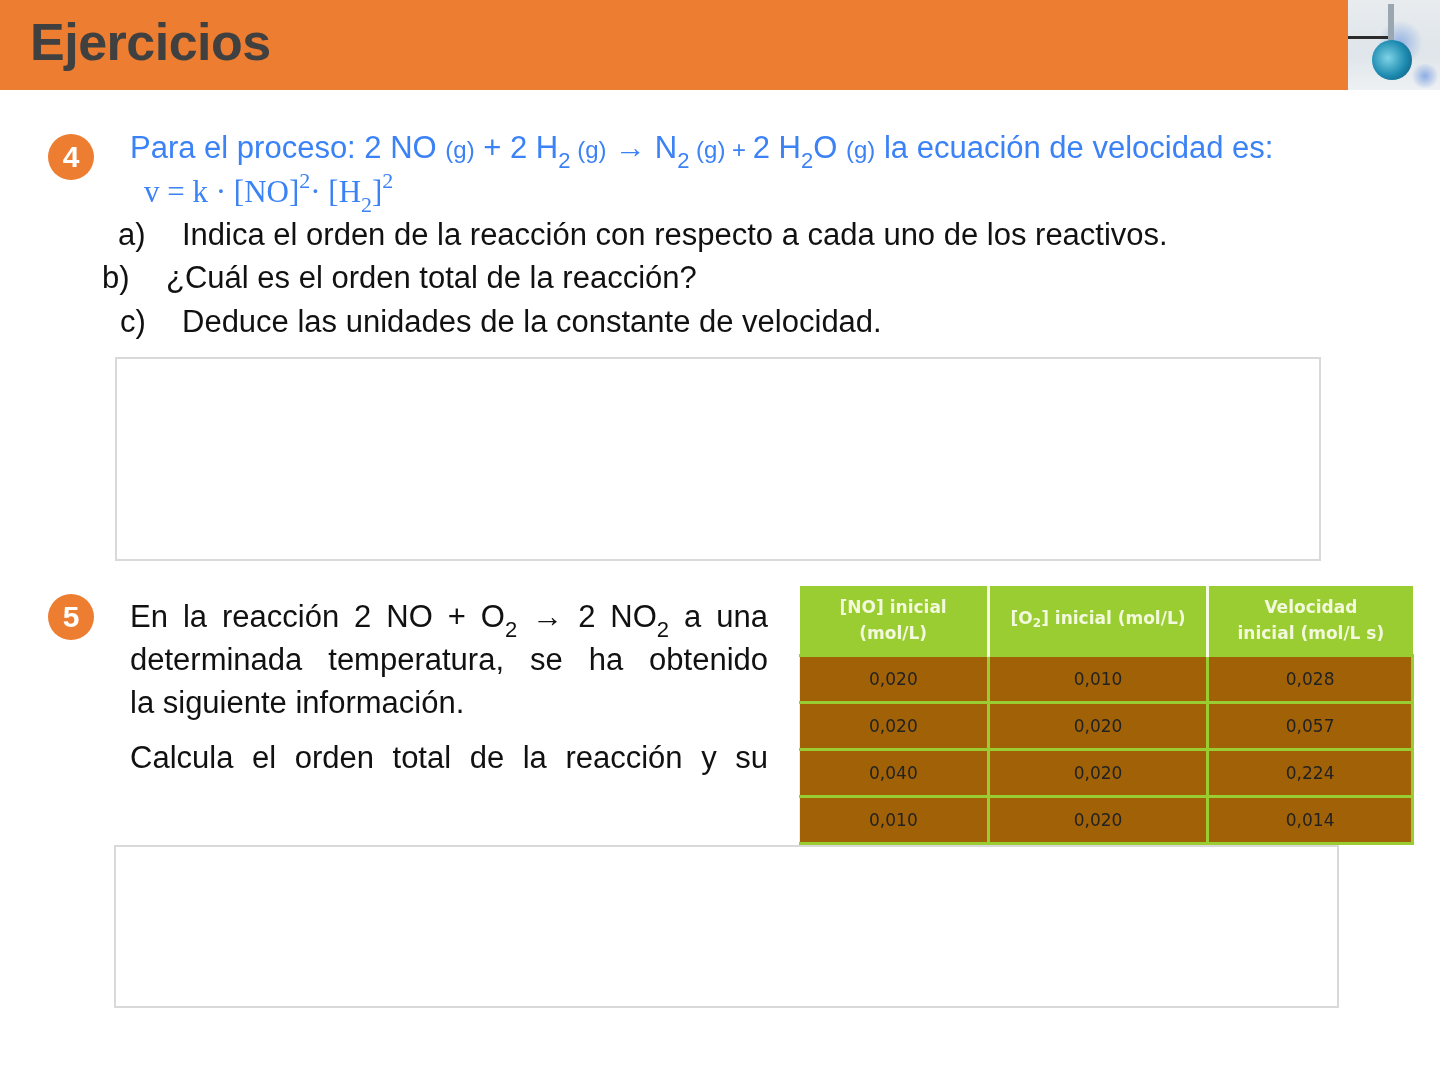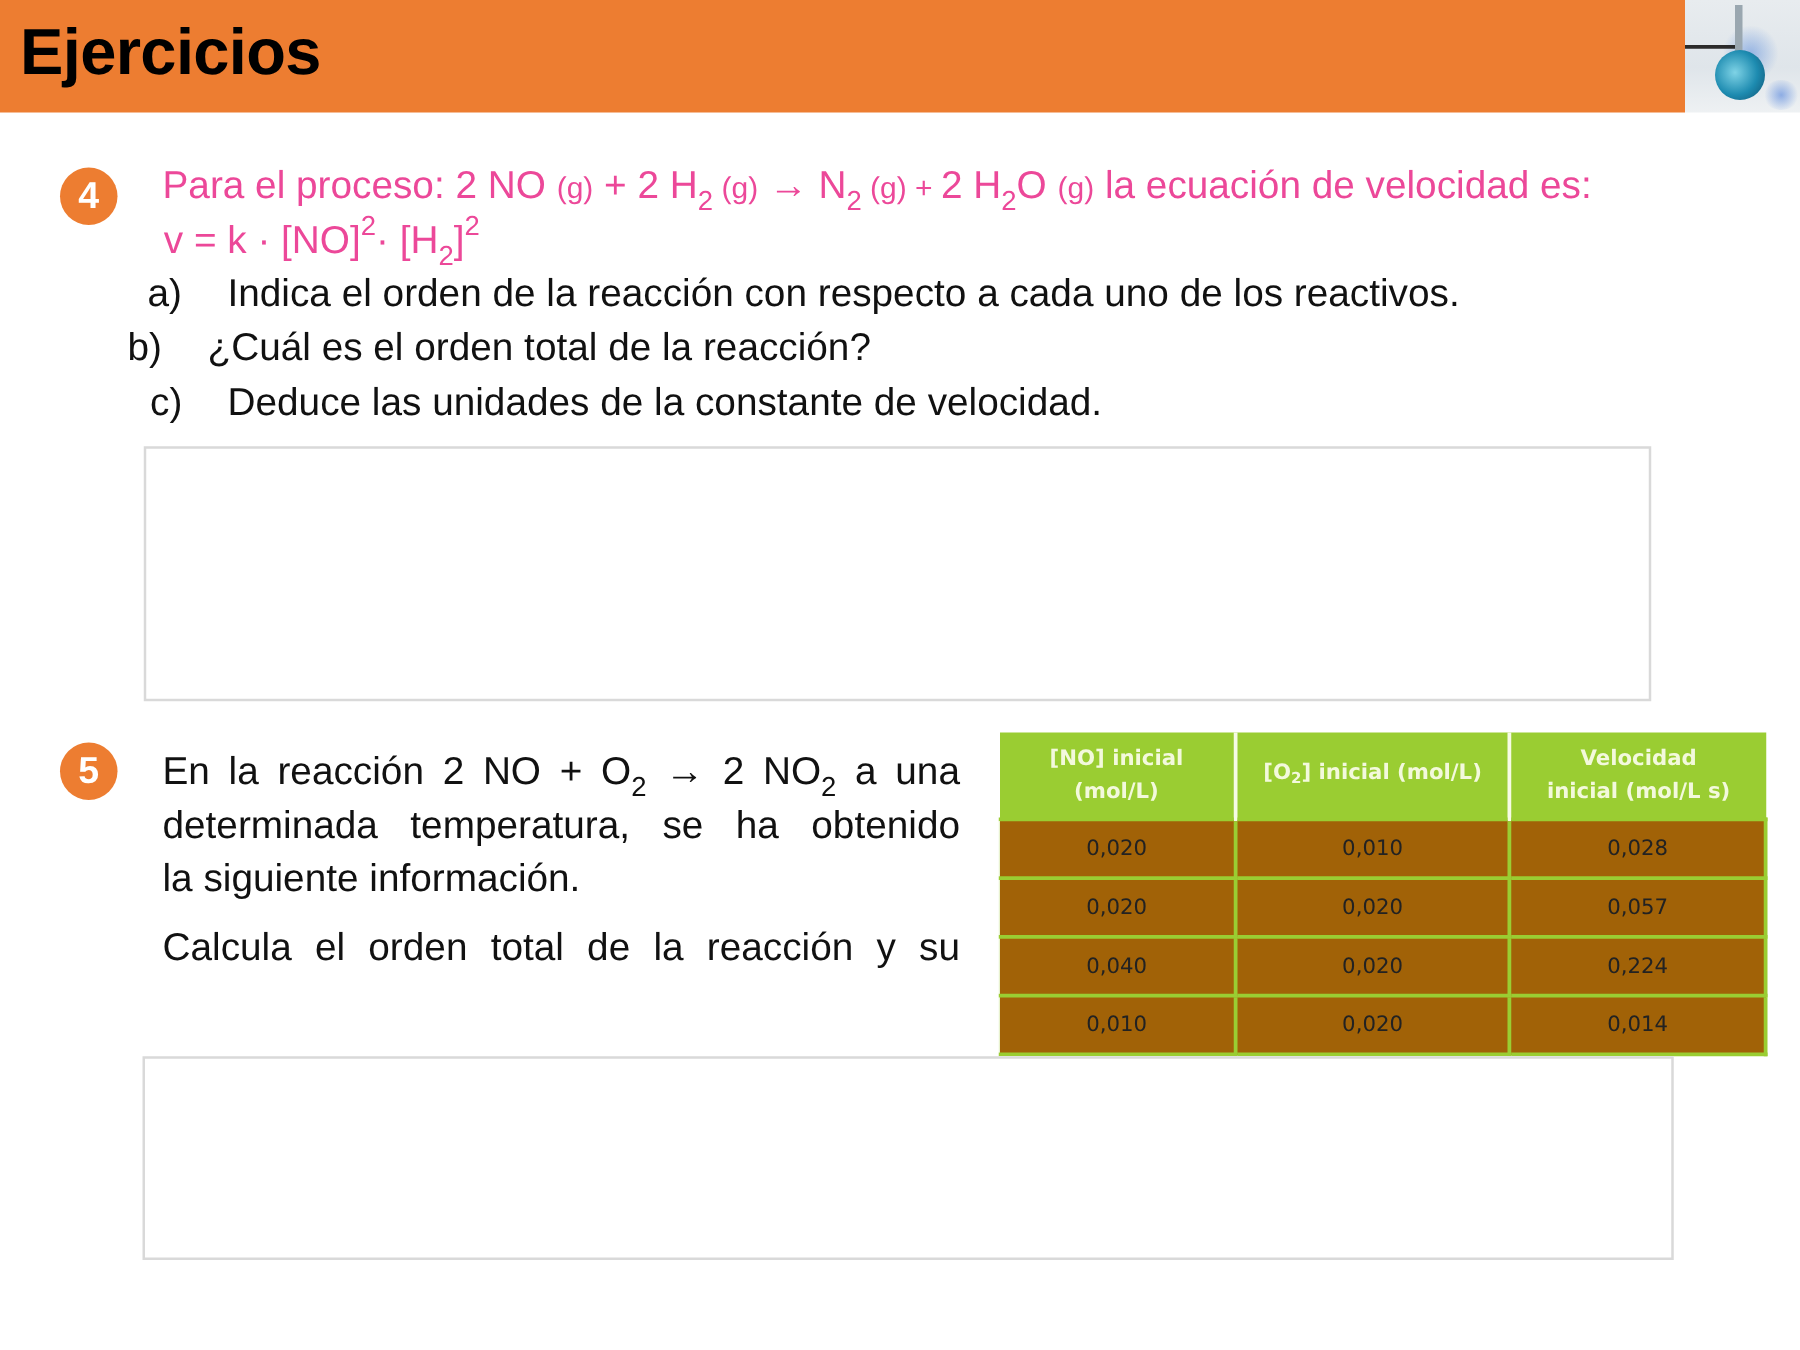--- a/index.html
+++ b/index.html
@@ -16,24 +16,24 @@
       color: #111111;
     }
     .header-bar {
       position: absolute;
       left: 0; top: 0;
       width: 1348px; height: 90px;
       background: #ed7d31;
     }
     .header-title {
       position: absolute;
-      left: 16px; top: 10px;
+      left: 30px; top: 10px;
       font-size: 52px;
       font-weight: bold;
-      color: #000000;
+      color: #404040;
       letter-spacing: -0.5px;
       line-height: 64px;
     }
     .header-image {
       position: absolute;
       left: 1348px; top: 0;
       width: 92px; height: 90px;
       background: linear-gradient(180deg, #e8ecef 0%, #dfe5ea 60%, #eef1f3 100%);
       overflow: hidden;
     }
@@ -64,21 +64,21 @@
       color: #ffffff;
       font-weight: bold;
       font-size: 30px;
       line-height: 46px;
       text-align: center;
     }
     .text {
       position: absolute;
       font-size: 31px;
       line-height: 43px;
-      color: #ec4899;
+      color: #3b82f6;
       white-space: nowrap;
     }
     .small { font-size: 24px; }
     .sub { font-size: 22px; vertical-align: -10px; line-height: 0; }
     .sup { font-size: 22px; vertical-align: 14px; line-height: 0; }
     .q-item {
       position: absolute;
       font-size: 31px;
       line-height: 43px;
       white-space: nowrap;
@@ -154,21 +154,21 @@
   <div class="flask"></div>
   <div class="smoke2"></div>
 </div>
 
 <div class="badge" style="left:48px; top:134px;">4</div>
 
 <div class="text" style="left:130px; top:126px;">
   <span>Para el proceso: 2 NO </span><span class="small">(g)</span><span> + 2 H</span><span class="sub">2</span><span class="small"> (g)</span><span> → N</span><span class="sub">2</span><span class="small"> (g) + </span><span>2 H</span><span class="sub">2</span><span>O </span><span class="small">(g)</span><span> la ecuación de velocidad es:</span>
 </div>
 
-<div class="text" style="left:131px; top:170px;">
+<div class="text" style="left:144px; top:170px;font-family:Liberation Serif, serif;">
   <span>v = k · [NO]</span><span class="sup">2</span><span>· [H</span><span class="sub">2</span><span>]</span><span class="sup">2</span>
 </div>
 
 <div class="q-item" style="left:118px; top:213px;">
   <span class="label">a)</span><span>Indica el orden de la reacción con respecto a cada uno de los reactivos.</span>
 </div>
 <div class="q-item" style="left:102px; top:256px;">
   <span class="label">b)</span><span>¿Cuál es el orden total de la reacción?</span>
 </div>
 <div class="q-item" style="left:120px; top:300px;">

